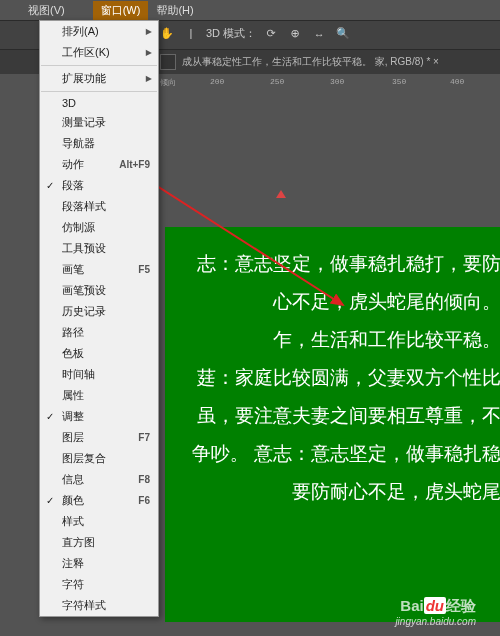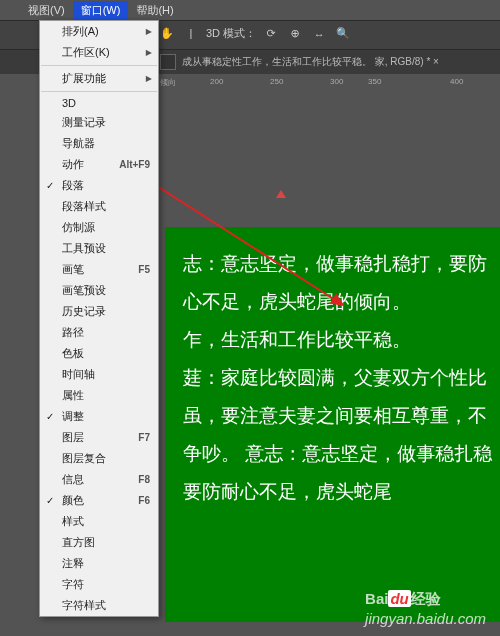--- a/index.html
+++ b/index.html
@@ -1,42 +1,42 @@
 <!DOCTYPE html>
 <html><head>
 <meta charset="utf-8">
 <style>
 * { margin: 0; padding: 0; box-sizing: border-box; font-family: "Microsoft YaHei", sans-serif; }
 body { width: 500px; height: 636px; background: #535353; overflow: hidden; position: relative; }
 .menubar { height: 20px; background: #535353; display: flex; align-items: center; padding: 0 20px; font-size: 11px; color: #ddd; }
 .menubar .menu-item { padding: 2px 8px; cursor: pointer; }
-.menubar .menu-item.active { background: #1d4ed8; color: #fff; }
+.menubar .menu-item.active { background: #a16207; color: #fff; margin-left: 20px; }
 .toolbar { height: 30px; background: #424242; display: flex; align-items: center; border-bottom: 1px solid #2a2a2a; border-top: 1px solid #2a2a2a; }
 .tabbar { height: 24px; background: #3a3a3a; display: flex; align-items: center; font-size: 10px; color: #bbb; padding-left: 160px; overflow: hidden; white-space: nowrap; }
 .ruler-h { height: 18px; background: #535353; position: relative; font-size: 8px; color: #aaa; }
-.ruler-h .tick { position: absolute; top: 3px; }
+.ruler-h .tick { position: absolute; top: 3px; font-family: Liberation Mono, monospace; }
 .canvas-area { position: absolute; left: 20px; top: 92px; right: 0; bottom: 0; background: #535353; }
 .green-box { position: absolute; left: 145px; top: 135px; width: 346px; height: 395px; background: #008000; padding: 18px 10px 18px 18px; }
-.green-box p { color: #fff; font-size: 19px; line-height: 2.0; font-weight: 500; white-space: nowrap; }
+.green-box p { color: #fff; font-size: 19px; line-height: 2.0; font-weight: 500; white-space: nowrap; text-align: right; }
 .red-triangle { position: absolute; left: 276px; top: 190px; width: 0; height: 0; border-left: 5px solid transparent; border-right: 5px solid transparent; border-bottom: 8px solid #d44; }
 .red-arrow { position: absolute; left: 93px; top: 145px; width: 260px; height: 180px; pointer-events: none; }
 .dropdown { position: absolute; left: 39px; top: 20px; width: 120px; background: #f0f0f0; border: 1px solid #999; box-shadow: 2px 2px 6px rgba(0,0,0,0.4); font-size: 11px; color: #222; z-index: 100; }
 .dropdown .item { display: flex; align-items: center; padding: 3px 8px 3px 22px; position: relative; cursor: pointer; }
 .dropdown .item.submenu::after { content: '▶'; position: absolute; right: 6px; font-size: 8px; color: #555; }
 .dropdown .item .check { position: absolute; left: 6px; font-size: 10px; }
 .dropdown .item .shortcut { margin-left: auto; color: #555; font-size: 10px; font-weight: bold; }
 .dropdown .sep { height: 1px; background: #ccc; margin: 2px 1px; }
 .ruler-v { position: absolute; left: 0; top: 92px; width: 20px; bottom: 0; background: #535353; }
 .toolbar-opts { position: absolute; left: 158px; top: 24px; display: flex; align-items: center; gap: 6px; font-size: 11px; color: #ccc; }
 .toolbar-opts .ico { width: 18px; height: 18px; display: inline-flex; align-items: center; justify-content: center; }
 .tab-icon { width: 16px; height: 16px; background: #333; border: 1px solid #666; margin-right: 6px; }
-.watermark { position: absolute; right: 14px; bottom: 8px; color: rgba(255,255,255,0.75); font-size: 13px; line-height: 1.3; }
+.watermark { position: absolute; right: 24px; bottom: 8px; text-align: right; color: rgba(255,255,255,0.75); font-size: 13px; line-height: 1.3; }
 .watermark .logo { font-size: 15px; font-weight: bold; }
 .watermark .logo .du { background: #fff; color: #e33; padding: 0 2px; border-radius: 2px; font-style: italic; }
-.watermark .sub { font-size: 15px; font-style: italic; }
+.watermark .sub { font-size: 10px; font-style: italic; }
 </style>
 </head>
 <body>
 
 <div class="menubar">
   <span class="menu-item">视图(V)</span>
   <span class="menu-item active">窗口(W)</span>
   <span class="menu-item">帮助(H)</span>
 </div>
 
@@ -55,21 +55,21 @@
 <div class="tabbar">
   <span class="tab-icon"></span>
   <span>成从事稳定性工作，生活和工作比较平稳。 家, RGB/8) * ×</span>
 </div>
 
 <div class="ruler-h">
   <span class="tick" style="left:160px">倾向</span>
   <span class="tick" style="left:210px">200</span>
   <span class="tick" style="left:270px">250</span>
   <span class="tick" style="left:330px">300</span>
-  <span class="tick" style="left:368px">350</span>
+  <span class="tick" style="left:392px">350</span>
   <span class="tick" style="left:450px">400</span>
 </div>
 
 <div class="ruler-v"></div>
 
 <div class="canvas-area">
   <div class="green-box">
     <p>志：意志坚定，做事稳扎稳打，要防</p>
     <p>心不足，虎头蛇尾的倾向。</p>
     <p>乍，生活和工作比较平稳。</p>

